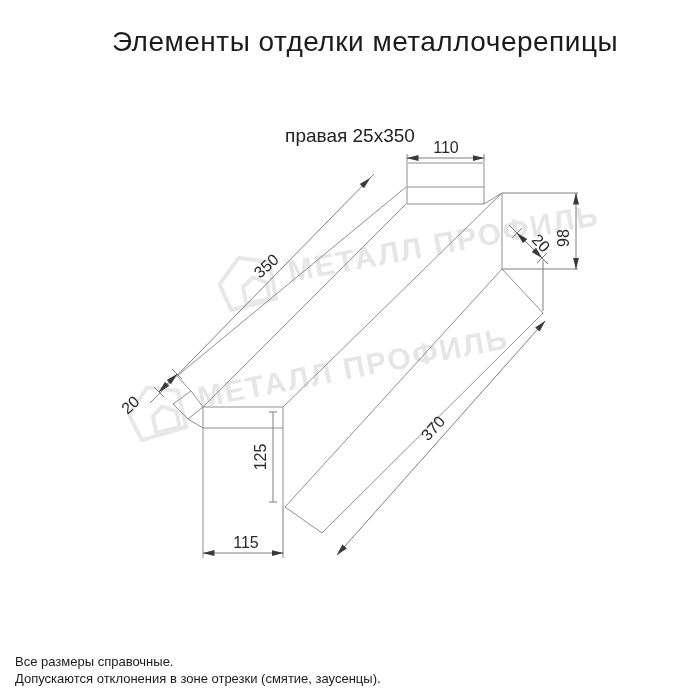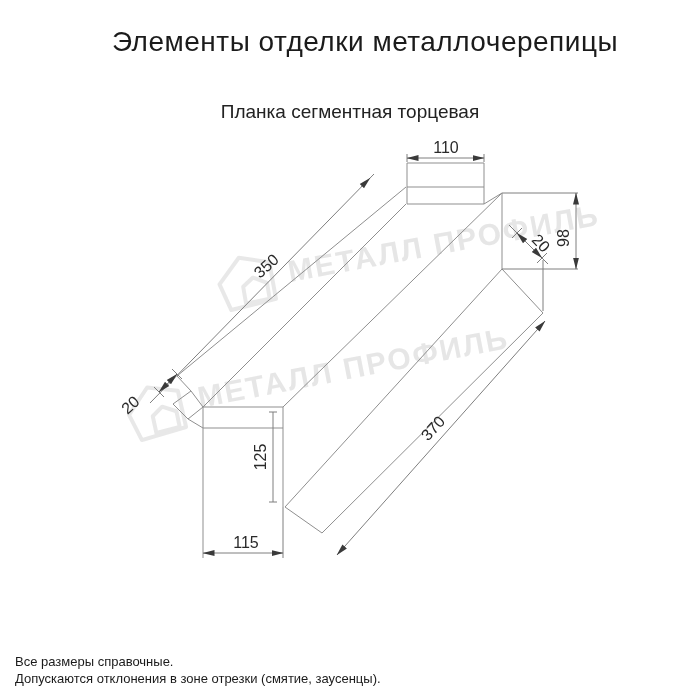--- a/index.html
+++ b/index.html
@@ -25,21 +25,21 @@
   .wmtxt{fill:#d2d2d2;font-size:30px;font-weight:bold;letter-spacing:2px;
          font-family:"Liberation Sans",sans-serif;}
   .wmlogo{stroke:#d6d6d6;stroke-width:4;fill:none;stroke-linejoin:round;}
 </style>
 </head>
 <body>
 
 <div class="page">
 
   <div class="title">Элементы отделки металлочерепицы</div>
-  <div class="subtitle l1">Планка сегментная торцевая</div>
+  <div class="subtitle l2">правая 25х350</div>
 
   <svg class="draw" width="700" height="700" viewBox="0 0 700 700">
     <defs>
       <marker id="arr" viewBox="0 0 12 8" refX="11.5" refY="4" markerWidth="12" markerHeight="8" orient="auto-start-reverse">
         <path d="M12,4 L0,1 L0,7 Z" fill="#3a3a3a"></path>
       </marker>
     </defs>
 
     <g class="wm">
       <g transform="translate(290,282) rotate(-10.5)">

